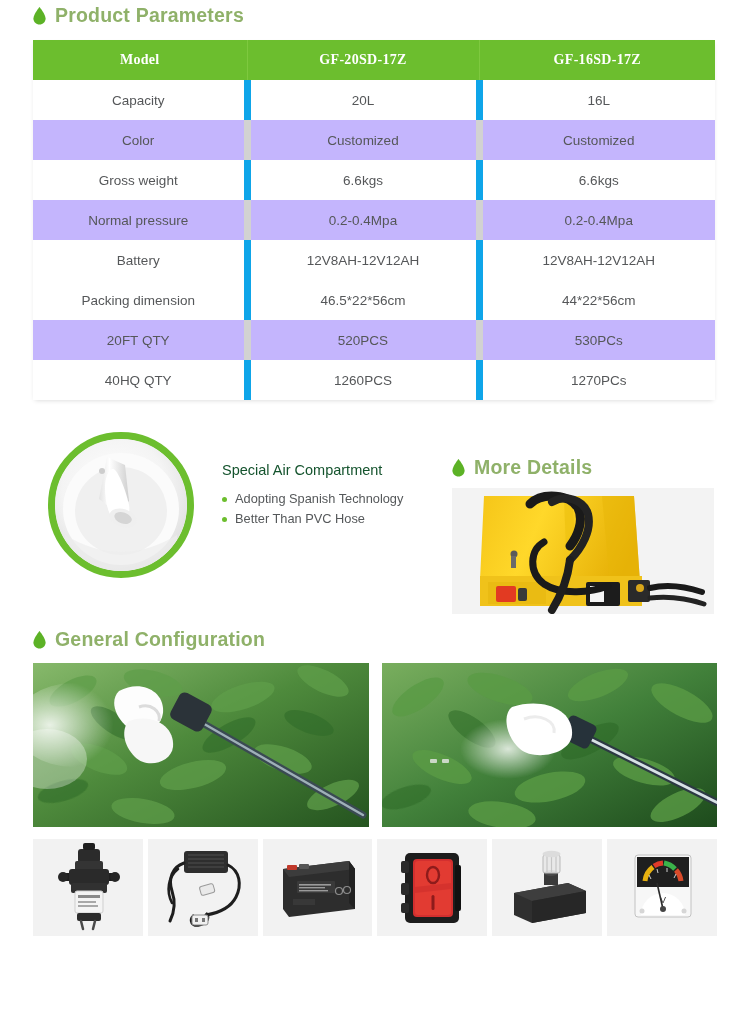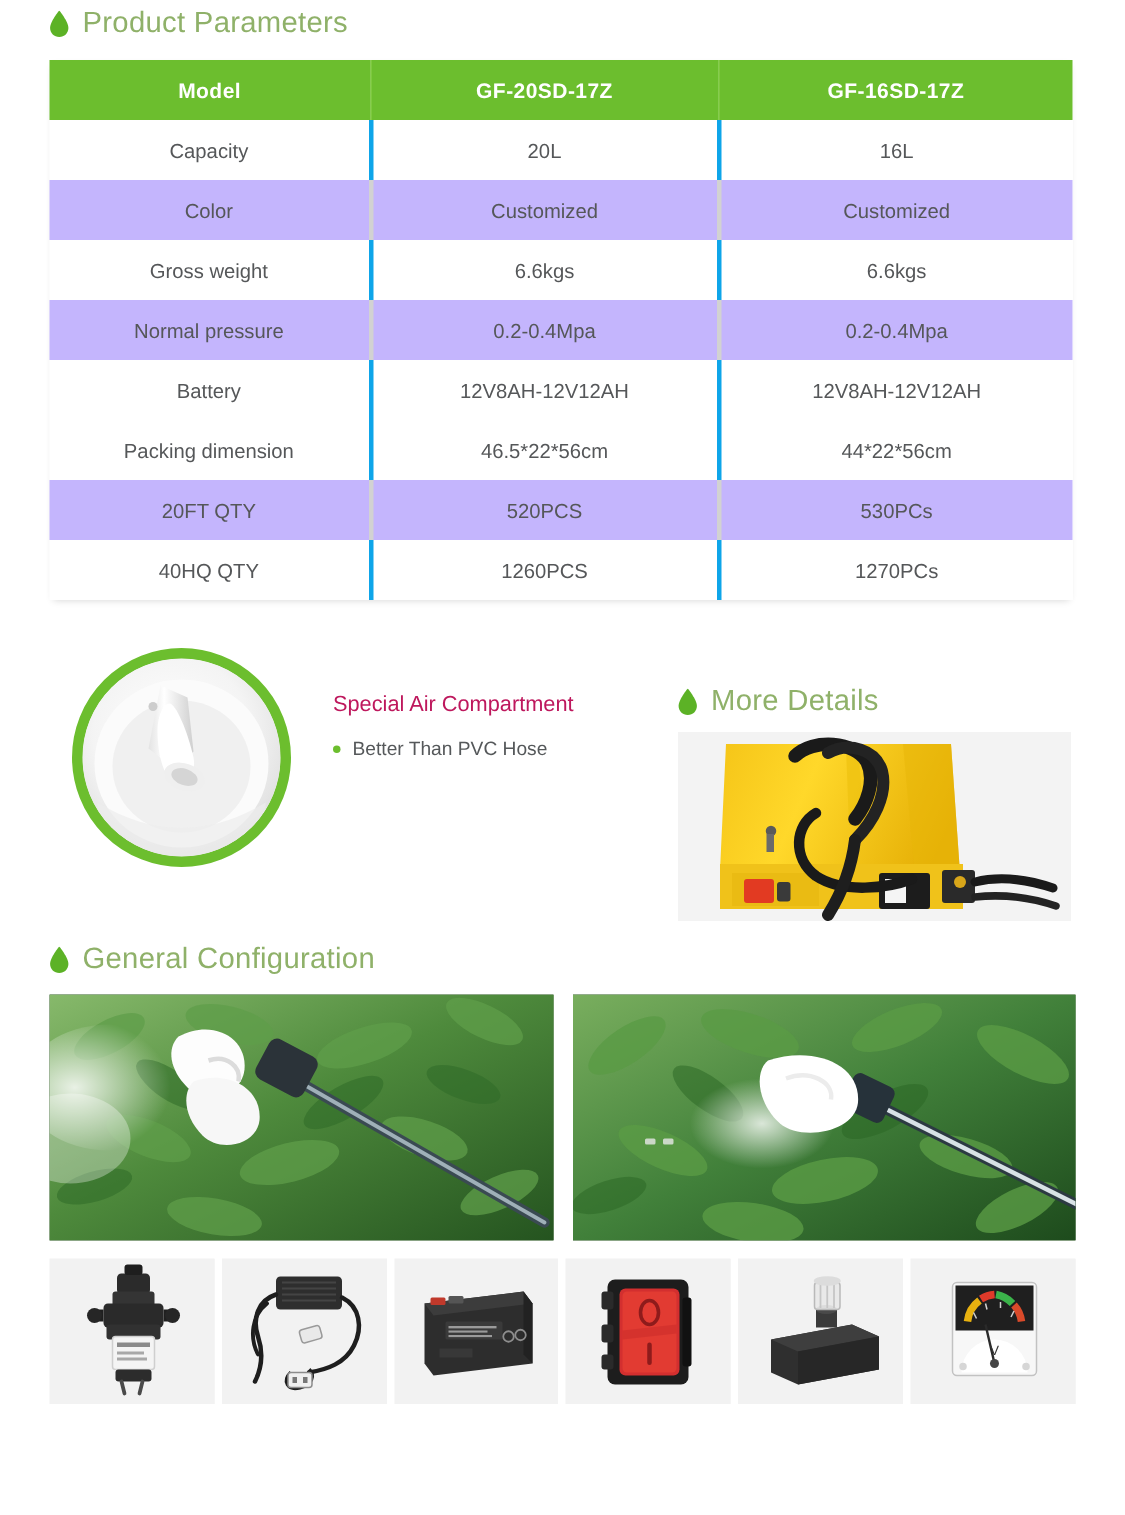--- a/index.html
+++ b/index.html
@@ -11,20 +11,21 @@
     overflow: hidden;
   }
   .page { position: relative; width: 750px; height: 1010px; background: #fff; }
 
   
   .section-head {
     display: flex;
     align-items: center;
     gap: 9px;
     padding-left: 33px;
+    font-weight: bold;
   }
   .droplet {
     width: 13px; height: 18px; flex: 0 0 13px;
     position: relative;
   }
   .droplet svg { display: block; }
   .section-head .title {
     font-size: 19.5px;
     color: #8fb169;
     letter-spacing: 0.2px;
@@ -44,28 +45,29 @@
   table.params col.c3 { width: 236px; }
   table.params thead th {
     background: #6cbe2e;
     color: #ffffff;
     font-size: 14px;
     font-weight: bold;
     height: 40px;
     letter-spacing: 0.3px;
     text-align: center;
     border-right: 1px solid #7ec93f;
+    font-family: Liberation Serif, serif;
   }
   table.params thead th:last-child { border-right: none; }
   table.params tbody td {
     height: 40px;
     text-align: center;
     font-size: 13.5px;
     color: #555759;
-    border-right: 3px solid #0ea5e9;
+    border-right: 7px solid #0ea5e9;
   }
   table.params tbody td:last-child { border-right: none; }
   table.params tbody tr.odd td { background: #ffffff; }
   table.params tbody tr.even td { background: #c4b5fd; border-right-color: #d2d2d2; }
 
   
   .feature-band {
     position: relative;
     margin-top: 22px;
     height: 190px;
@@ -81,21 +83,21 @@
   }
   .circle-inner { position: absolute; inset: 0; border-radius: 50%; overflow: hidden; }
 
   .feature-text {
     position: absolute;
     left: 222px; top: 40px;
     width: 215px;
   }
   .feature-text .f-title {
     font-size: 14.5px;
-    color: #be185d;
+    color: #14532d;
     margin-bottom: 11px;
   }
   .feature-text ul { list-style: none; }
   .feature-text li {
     font-size: 12.8px;
     color: #55585a;
     line-height: 20px;
     padding-left: 13px;
     position: relative;
     white-space: nowrap;
@@ -249,20 +251,21 @@
           <ellipse cx="68" cy="79" rx="9" ry="5.5" fill="#d5d5d5" transform="rotate(18 68 79)"></ellipse>
           <circle cx="47" cy="32" r="3" fill="#cdcdcd"></circle>
           <path d="M10 96 Q66 130 122 96 L122 132 L10 132 Z" fill="#ececec" opacity="0.7"></path>
         </svg>
       </div>
     </div>
 
     <div class="feature-text">
       <div class="f-title">Special Air Compartment</div>
       <ul id="bullets">
+          <li>Adopting Spanish Technology</li>
           <li>Better Than PVC Hose</li>
         </ul>
     </div>
 
     <div class="more-details">
       <div class="section-head">
         <span class="droplet">
           <svg width="13" height="18" viewBox="0 0 13 18">
             <path d="M6.5 0 C6.5 0 12.6 7.4 12.6 11.6 C12.6 15 9.9 17.6 6.5 17.6 C3.1 17.6 0.4 15 0.4 11.6 C0.4 7.4 6.5 0 6.5 0 Z" fill="#5cb226"></path>
           </svg>

